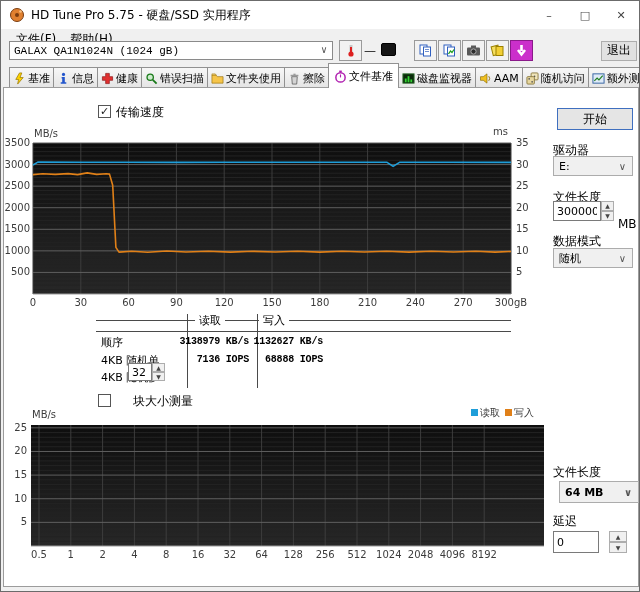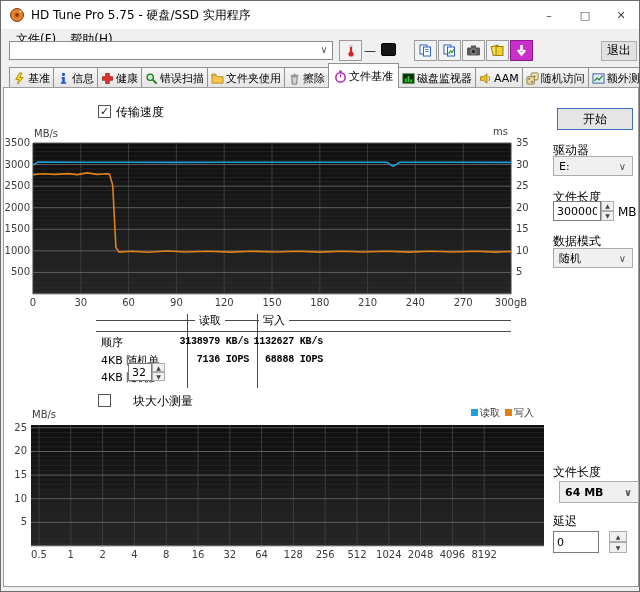--- a/index.html
+++ b/index.html
@@ -73,20 +73,21 @@
       <div class="winbtn">✕</div>
     </div>
   </div>
 
   <div class="menubar">
     <span class="menu-item">文件(F)</span>
     <span class="menu-item">帮助(H)</span>
   </div>
 
   <div class="combo-main">
+    <span>GALAX QA1N1024N (1024 gB)</span>
     <span class="arrow">∨</span>
   </div>
   <div class="tool-btn" style="left:338px;">
     <svg width="14" height="15" viewBox="0 0 14 15">
       <line x1="7" y1="2" x2="7" y2="9" stroke="#c8c8c8" stroke-width="3"></line>
       <line x1="7" y1="4" x2="7" y2="9" stroke="#dd2020" stroke-width="2"></line>
       <circle cx="7" cy="11" r="2.6" fill="#dd2020"></circle>
     </svg>
   </div>
   <span class="temp-dash">—</span>
@@ -410,21 +411,21 @@
     <span>E:</span>
     <span class="arrow">∨</span>
   </div>
 
   <span class="abs label12" style="left:552px; top:188px;">文件长度</span>
   <input class="spin-input" style="left: 552px; top: 200px; width: 48px; height: 20px;" readonly="" value="300000">
   <div class="spin-arrows" style="left:600px; top:200px; height:20px;">
     <div>▲</div>
     <div>▼</div>
   </div>
-  <span class="abs label12" style="left:617px; top:204px;">MB</span>
+  <span class="abs label12" style="left:617px; top:216px;">MB</span>
 
   <span class="abs label12" style="left:552px; top:232px;">数据模式</span>
   <div class="combo" style="left:552px; top:247px; width:80px; height:20px;">
     <span>随机</span>
     <span class="arrow">∨</span>
   </div>
 
   <span class="abs label12" style="left:552px; top:463px;">文件长度</span>
   <div class="combo" style="left:558px; top:480px; width:80px; height:22px;font-weight:bold;">
     <span>64 MB</span>

